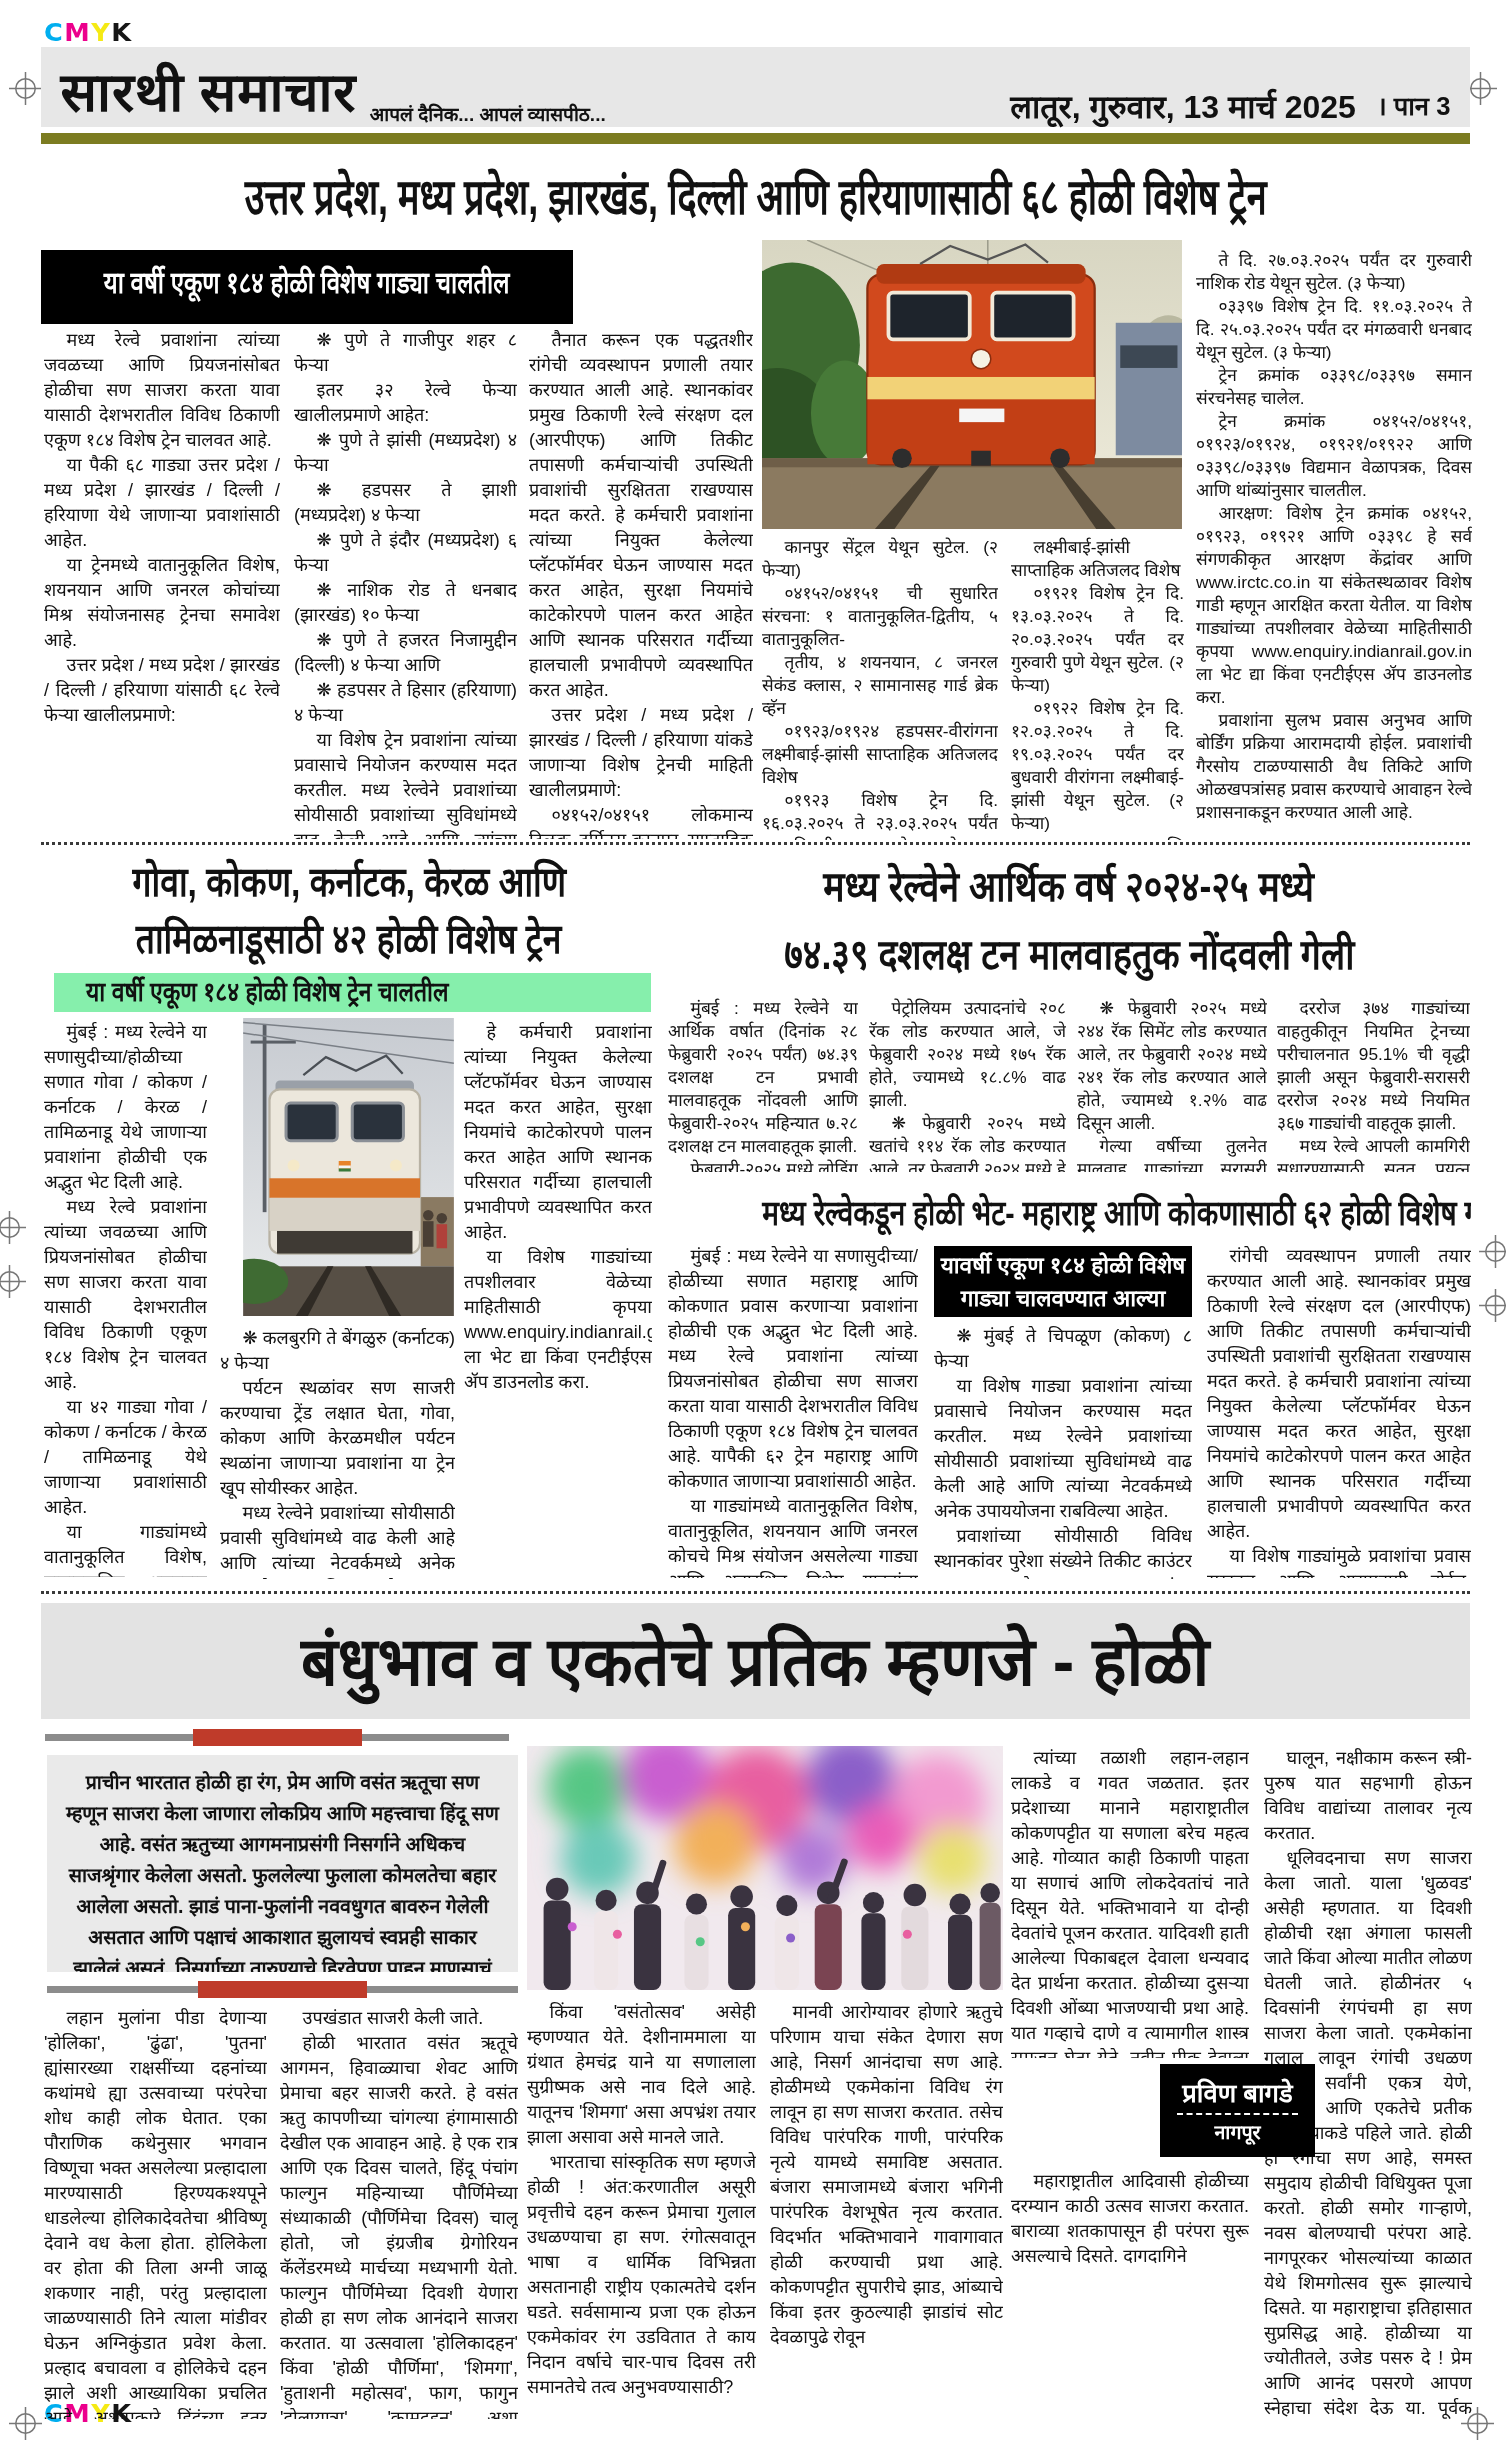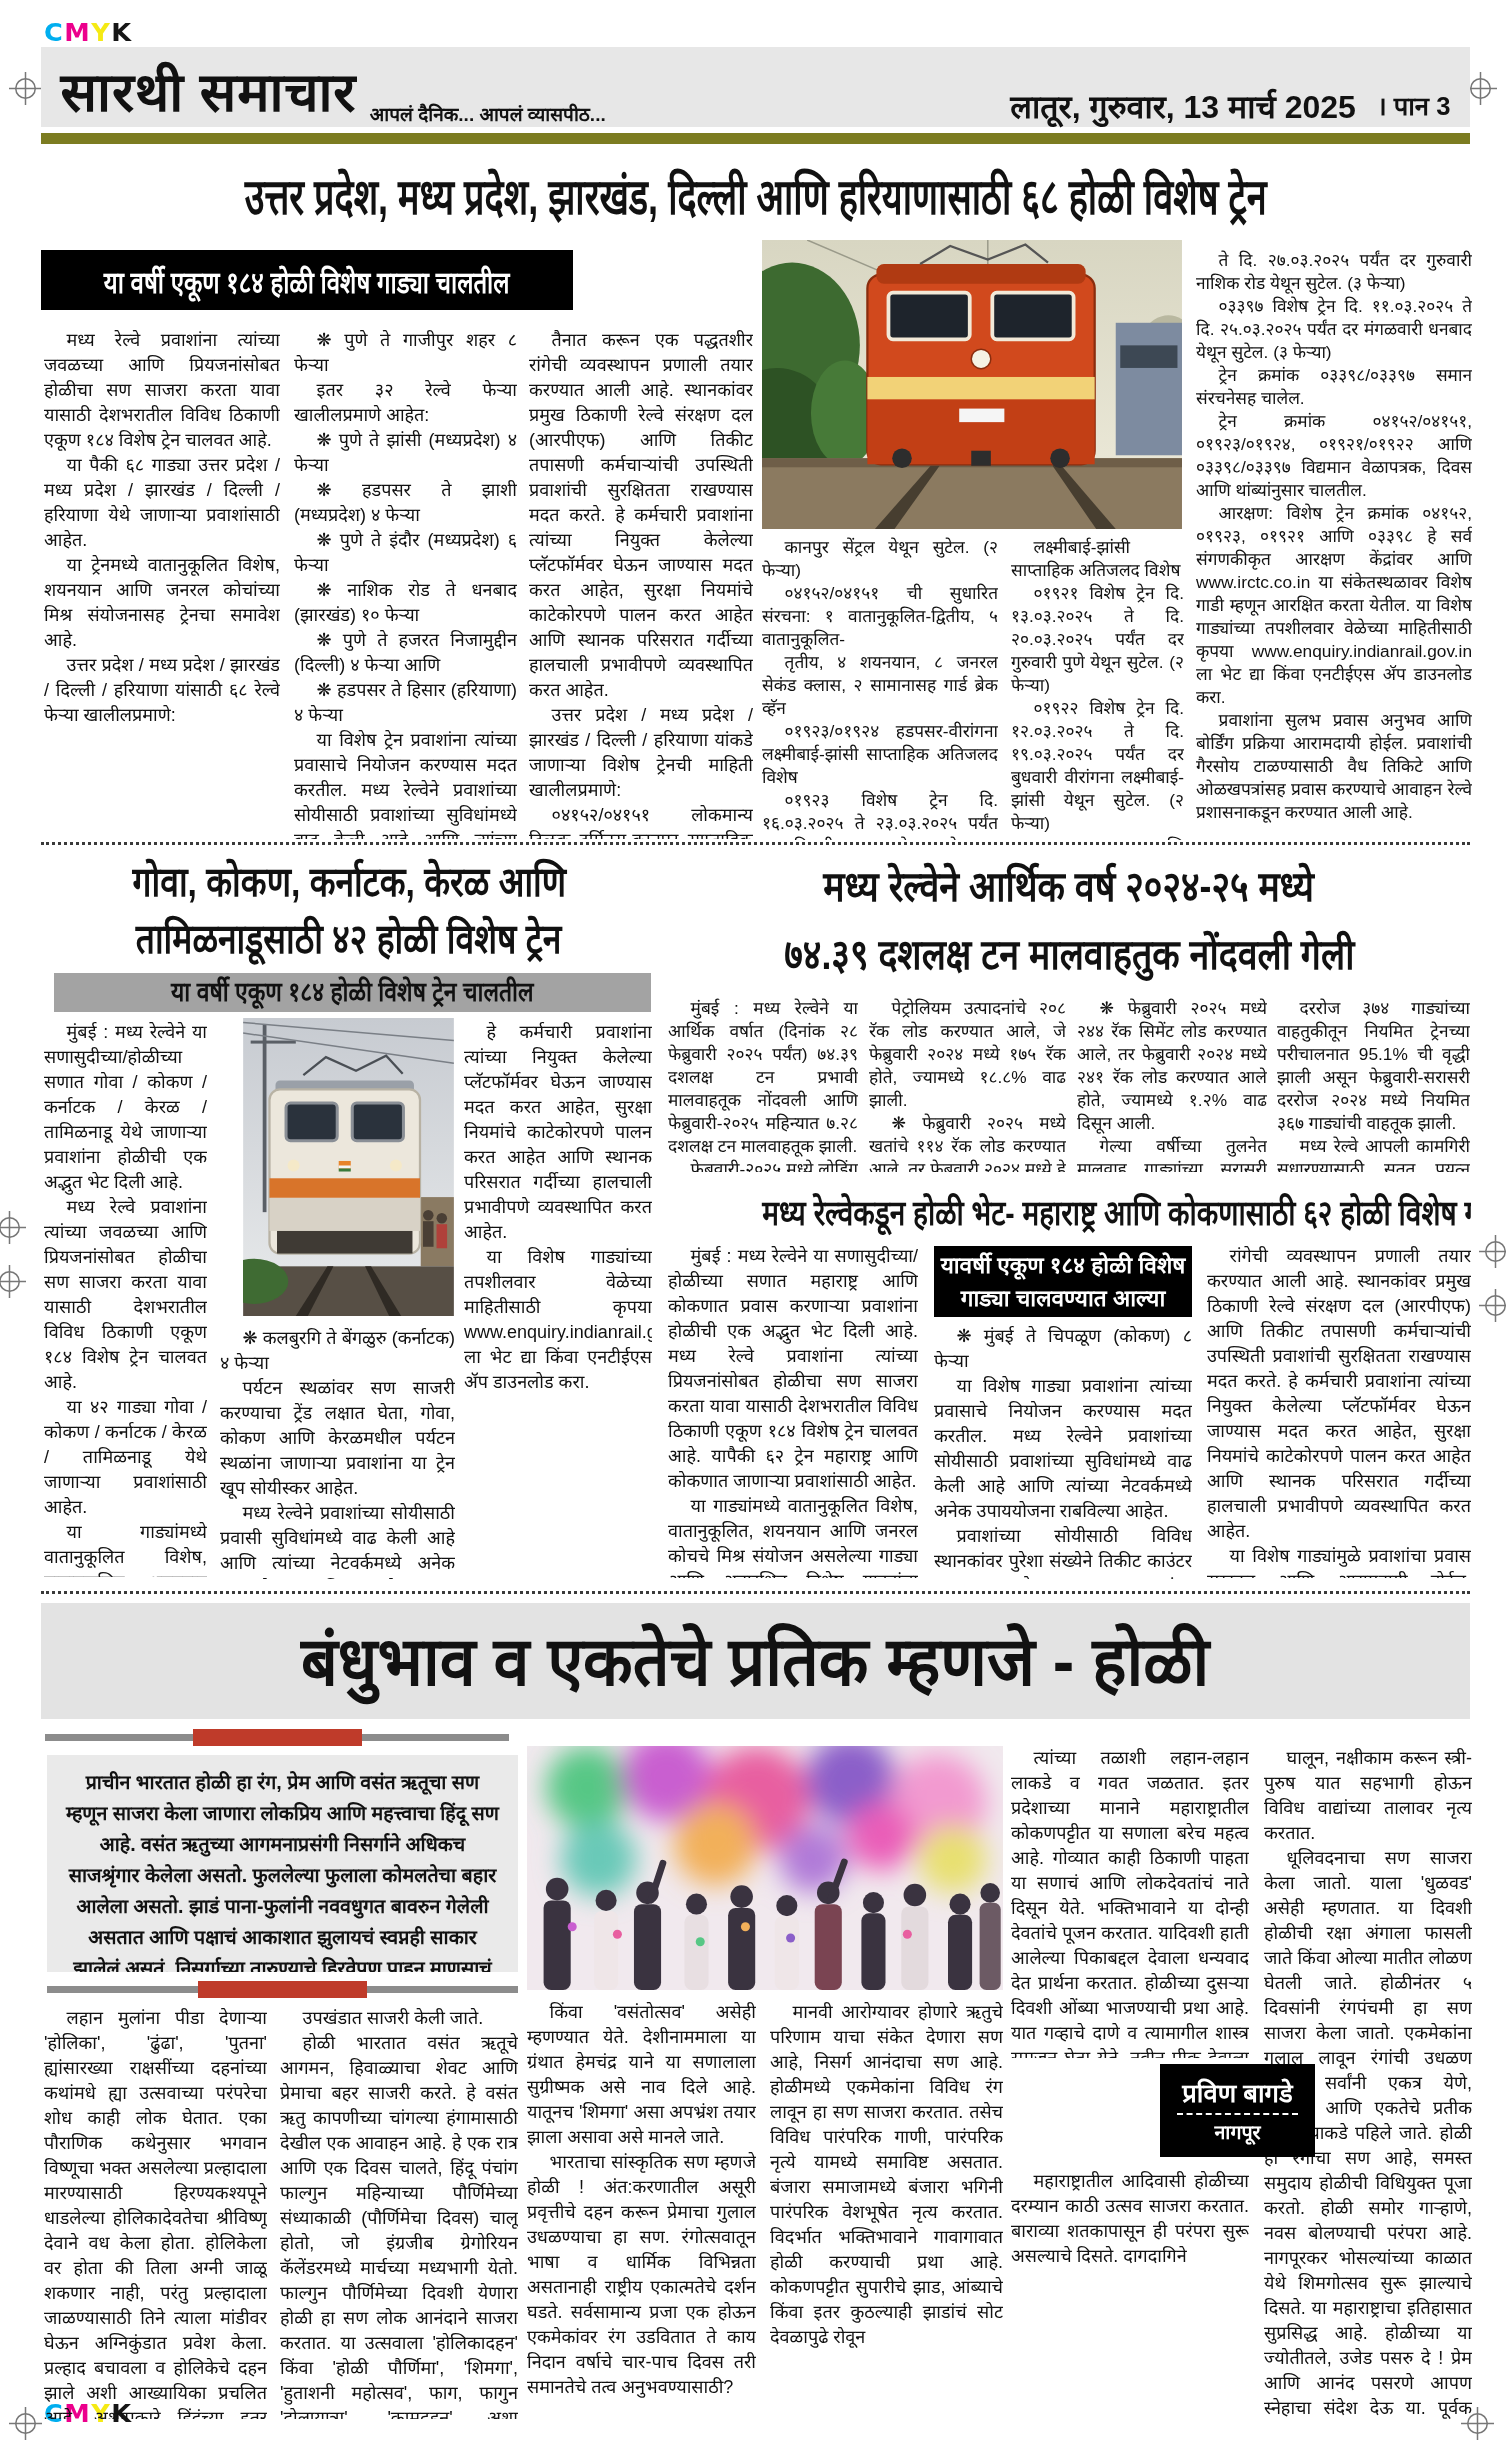--- a/index.html
+++ b/index.html
@@ -16,25 +16,25 @@
   .mast-tagline{font-size:19px;font-weight:700;margin:30px 0 0 13.6px;white-space:nowrap;}
   .mast-right{margin-left:auto;display:flex;align-items:center;gap:21px;}
   .mast-date{font-size:32px;font-weight:800;white-space:nowrap;}
   .mast-page{font-size:25.6px;font-weight:800;white-space:nowrap;}
   .olivebar{position:absolute;left:41px;top:133px;width:1429px;height:11.3px;background:#7c7c21;}
   
   .hl{position:absolute;overflow:hidden;text-align:center;}
   .hl .sx{display:inline-block;white-space:nowrap;font-weight:900;transform-origin:50% 50%;}
   .a1-hl{left:41px;top:149px;width:1429px;height:96px;}
   .a1-hl .sx{font-size:50px;line-height:96px;transform:scaleX(.72);}
-  .a1-sub{position:absolute;left:41px;top:250px;width:532px;height:60px;background:#000;text-align:center;overflow:hidden;}
+  .a1-sub{position:absolute;left:41px;top:250px;width:532px;height:74px;background:#000;text-align:center;overflow:hidden;}
   .a1-sub .sx{display:inline-block;color:#fff;font-size:30px;font-weight:800;line-height:65px;white-space:nowrap;transform:scaleX(.8);transform-origin:50% 50%;}
   .a2-hl{left:41px;top:854px;width:616px;height:114px;}
   .a2-hl .sx{font-size:41px;line-height:57px;transform:scaleX(.82);}
-  .a2-sub{position:absolute;left:54px;top:973px;width:597px;height:39px;background:#a3a3a3;text-align:center;overflow:hidden;}
+  .a2-sub{position:absolute;left:54px;top:973px;width:597px;height:39px;background:#86efac;overflow:hidden;}
   .a2-sub .sx{display:inline-block;font-size:27px;font-weight:800;line-height:39px;white-space:nowrap;transform:scaleX(.85);transform-origin:50% 50%;}
   .a3-hl{left:667px;top:853px;width:804px;height:137px;}
   .a3-hl .sx{font-size:42px;line-height:68px;transform:scaleX(.85);}
   .a4-hl{left:667px;top:1189px;width:804px;height:48px;}
   .a4-hl .sx{font-size:35px;line-height:48px;transform:scaleX(.8);}
   .a4-box{position:absolute;left:934px;top:1246px;width:258px;height:71px;background:#000;color:#fff;
           display:flex;flex-direction:column;justify-content:center;text-align:center;overflow:hidden;}
   .a4-box div{font-size:22.6px;font-weight:800;line-height:33px;white-space:nowrap;}
   .a5-band{position:absolute;left:41px;top:1603px;width:1429px;height:116px;background:#e3e3e3;text-align:center;overflow:hidden;}
   .a5-band .sx{display:inline-block;font-size:68px;font-weight:900;line-height:116px;white-space:nowrap;transform:scaleX(.95);transform-origin:50% 50%;}

